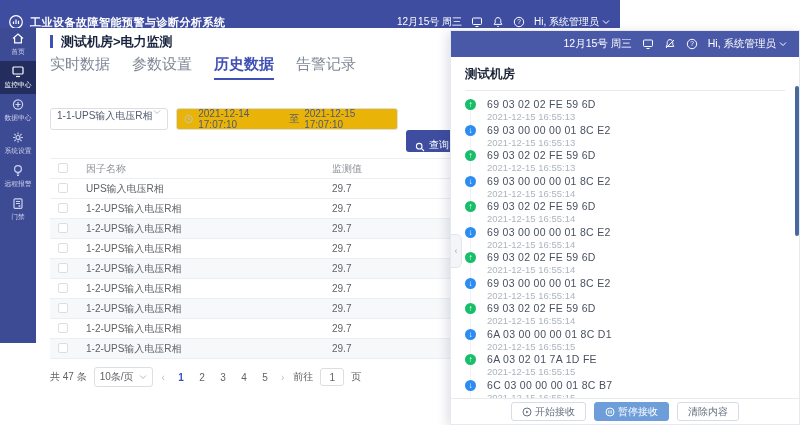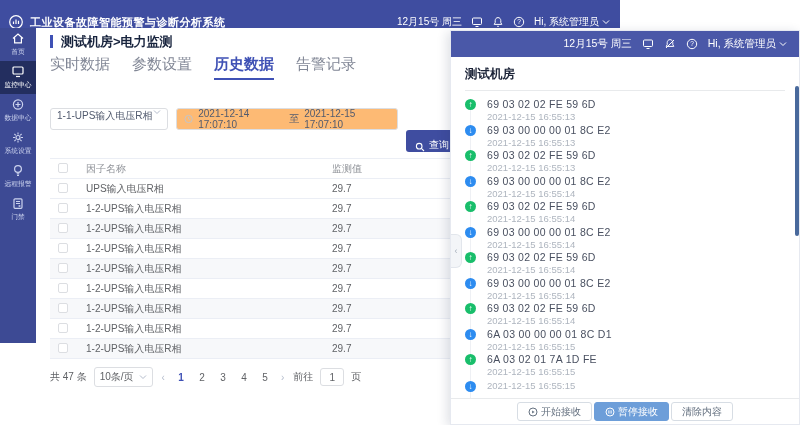--- a/index.html
+++ b/index.html
@@ -24,21 +24,21 @@
 
   
   .content { position:absolute; left:36px; top:28px; width:584px; height:315px; background:#fff; padding:7px 0 0 14px; }
   .crumb { font-size:13px; font-weight:bold; color:#17233d; border-left:3px solid #3f51b5; padding-left:8px; line-height:13px; }
   .tabs { display:flex; gap:22px; margin-top:7px; font-size:15px; color:#808695; }
   .tab { padding-bottom:4px; cursor:pointer; border-bottom:2px solid transparent; }
   .tab.active { color:#3f51b5; border-bottom-color:#3f51b5; font-weight:bold; }
   .filters { display:flex; gap:8px; margin-top:6px; align-items:center; }
   .select-box { width:118px; height:22px; border:1px solid #dcdee2; border-radius:3px; background:#fff;
                 display:flex; justify-content:space-between; padding:0 6px; font-size:10px; color:#515a6e; cursor:pointer; }
-  .date-box { width:222px; height:22px; border:1px solid #dcdee2; border-radius:3px; background:#fdba74;
+  .date-box { width:222px; height:22px; border:1px solid #dcdee2; border-radius:3px; background:#eab308;
               display:flex; align-items:center; gap:5px; padding:0 7px; font-size:10px; color:#515a6e; cursor:text; }
   .btn-primary { height:22px; padding:0 9px; background:#3f4da0; color:#fff; font-size:10px; border:none; border-radius:3px;
                  display:flex; align-items:flex-end; gap:4px; cursor:pointer;margin-top:44px; }
   .data-table { width:560px; border-collapse:collapse; margin-top:6px; font-size:10px; color:#606266; }
   .data-table th { font-weight:normal; color:#909399; text-align:left; height:20px;
                    border-top:1px solid #ebeef5; border-bottom:1px solid #ebeef5; }
   .data-table td { height:20px; border-bottom:1px solid #ebeef5; }
   .col-check { width:36px; padding-left:8px; }
   .col-name { width:246px; }
   .cbox { display:inline-block; width:10px; height:10px; border:1px solid #dcdee2; border-radius:2px; background:#fff; cursor:pointer; }
@@ -60,21 +60,21 @@
   .timeline { position:relative; margin:7px 14px 0; height:306px; overflow:hidden; }
   .tl-line { position:absolute; left:5px; top:5px; bottom:6px; width:1px; background:#eef0f4; }
   .log { position:relative; height:25.5px; padding-left:22px; }
   .dot { position:absolute; left:0; top:1px; width:11px; height:11px; border-radius:50%; color:#fff;
          font-size:8px; line-height:11px; text-align:center; }
   .dot.up { background:#19be6b; } .dot.up::after { content:"↑"; }
   .dot.down { background:#2d8cf0; } .dot.down::after { content:"↓"; }
   .hex { font-size:10.5px; color:#495060; line-height:12px; letter-spacing:.3px; }
   .time { font-size:9.5px; color:#aeb5bf; line-height:11px; margin-top:1px; }
   .panel-footer { position:absolute; left:0; bottom:0; width:100%; height:26px; background:#fff; border-top:1px solid #e8eaec;
-                  display:flex; align-items:center; justify-content:center; gap:2px; }
+                  display:flex; align-items:center; justify-content:center; gap:8px; }
   .pbtn { height:19px; padding:0 10px; border:1px solid #d7dde4; border-radius:3px; background:#fff; color:#657180;
           font-size:10px; display:flex; align-items:center; gap:3px; cursor:pointer; font-family:"Liberation Sans",sans-serif; }
   .pbtn.primary { background:#6d9ed9; border-color:#6d9ed9; color:#fff; }
   .collapse-tab { position:absolute; left:0; top:203px; width:11px; height:34px; background:#f3f5f8;
                   border:1px solid #e2e6ec; border-left:none; border-radius:0 6px 6px 0;
                   display:flex; align-items:center; justify-content:center; color:#a8b0bc; font-size:9px; cursor:pointer; }
   .scroll-thumb { position:absolute; right:0; top:55px; width:4px; height:150px; background:#49699c; border-radius:2px; cursor:grab; }
   svg { display:block; }
 </style>
 </head>
@@ -366,20 +366,21 @@
           <div class="hex">6A 03 00 00 00 01 8C D1</div>
           <div class="time">2021-12-15 16:55:15</div>
         </div>
       <div class="log">
           <span class="dot up"></span>
           <div class="hex">6A 03 02 01 7A 1D FE</div>
           <div class="time">2021-12-15 16:55:15</div>
         </div>
       <div class="log">
           <span class="dot down"></span>
+          <div class="hex">6C 03 00 00 00 01 8C B7</div>
           <div class="time">2021-12-15 16:55:15</div>
         </div>
     </div>
 
     <div class="collapse-tab">‹</div>
     <div class="scroll-thumb"></div>
 
     <footer class="panel-footer">
       <button class="pbtn">
         <svg width="10" height="10" viewBox="0 0 10 10">

